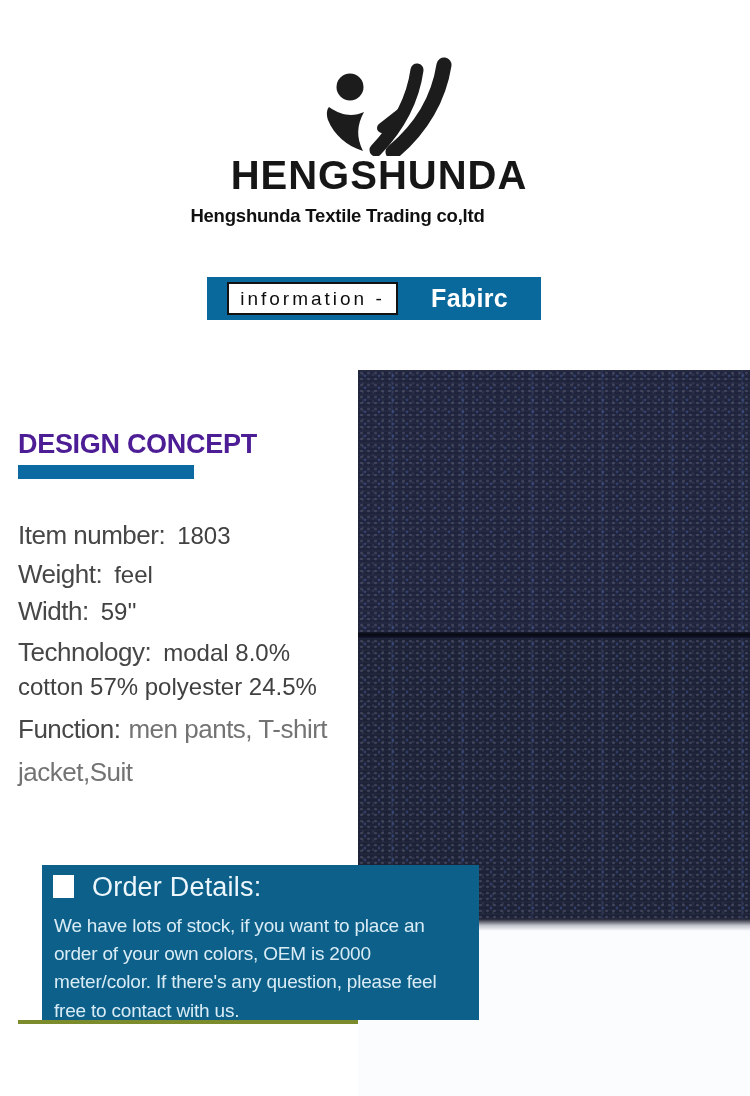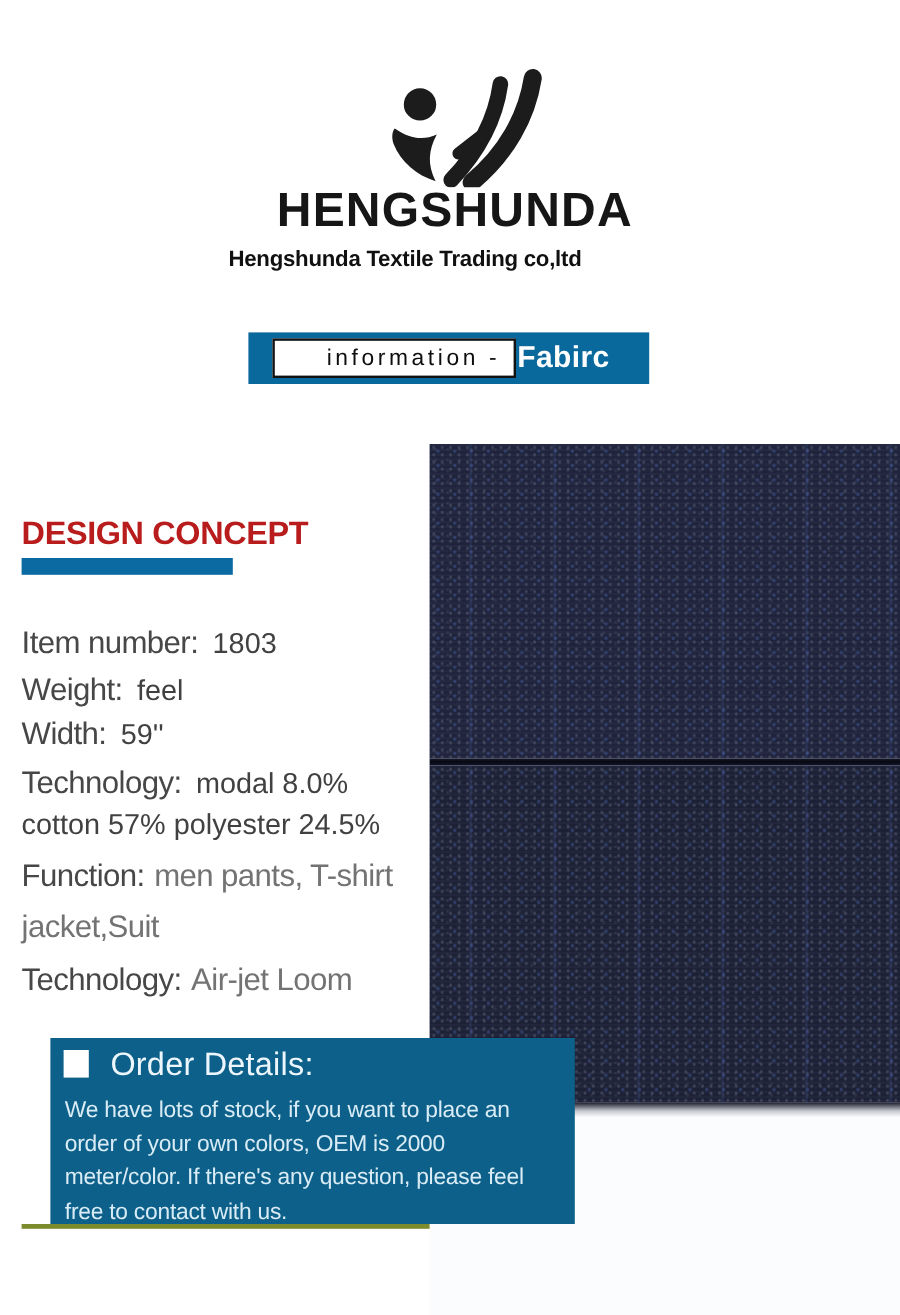--- a/index.html
+++ b/index.html
@@ -10,21 +10,21 @@
   .logo-mark{position:absolute;left:320px;top:56px;width:132px;height:100px;}
   .brand-title{position:absolute;left:4px;top:153px;width:750px;text-align:center;
                font-size:40px;font-weight:800;letter-spacing:1px;color:#161616;}
   .brand-sub{position:absolute;left:0;top:205px;width:675px;text-align:center;
              font-size:18.5px;font-weight:700;letter-spacing:-0.2px;color:#101010;}
 
   
   .banner{position:absolute;left:207px;top:277px;width:334px;height:43px;background:#0a699c;}
   .info-box{position:absolute;left:20px;top:5px;width:167px;height:29px;background:#ffffff;
             border:2px solid #121212;display:flex;align-items:center;justify-content:center;
-            font-size:19px;letter-spacing:3px;color:#0e0e0e;font-weight:500;padding-left:32px;}
+            font-size:19px;letter-spacing:3px;color:#0e0e0e;font-weight:500;}
   .fabirc{position:absolute;left:191px;top:0;width:143px;height:43px;line-height:43px;
           text-align:center;font-size:25px;font-weight:700;color:#ffffff;letter-spacing:0.3px;}
 
   
   .photo{position:absolute;left:358px;top:370px;width:392px;height:726px;background:#fbfcfe;z-index:2;}
   .fabric{position:absolute;left:0;width:392px;background-color:#20243d;
     background-image:
       radial-gradient(circle, rgba(168,176,198,0.22) 1px, rgba(0,0,0,0) 1.6px),
       radial-gradient(circle, rgba(92,130,226,0.30) 1px, rgba(0,0,0,0) 1.7px),
       radial-gradient(circle, rgba(140,148,175,0.14) 1px, rgba(0,0,0,0) 1.4px),
@@ -33,21 +33,21 @@
     background-size:7px 6px,14px 12px,10px 9px,auto,auto;}
   .fabric-top{top:0;height:262px;}
   .fabric-seam{position:absolute;left:0;top:262px;width:392px;height:6px;
                background:linear-gradient(180deg,#171a2e 0%,#070910 45%,#131630 100%);}
   .fabric-bottom{top:268px;height:281px;background-color:#1e2238;}
   .fabric-edge{position:absolute;left:0;top:549px;width:392px;height:12px;
                background:linear-gradient(180deg,rgba(15,17,32,0.92),rgba(90,95,115,0.35) 55%,rgba(251,252,254,0));}
 
   
   .design-heading{position:absolute;left:18px;top:429px;font-size:27px;font-weight:800;
-                  letter-spacing:-0.3px;color:#b91c1c;}
+                  letter-spacing:-0.3px;color:#4c1d95;}
   .heading-bar{position:absolute;left:18px;top:465px;width:176px;height:14px;background:#0c6aa3;}
 
   .spec-row{position:absolute;left:18px;height:32px;white-space:nowrap;color:#474747;
             font-size:26px;font-weight:300;letter-spacing:-0.5px;}
   .spec-label{margin-right:12px;text-align:right;}
   .spec-label:empty{margin-right:0;}
   .val-num{font-size:24px;color:#414141;letter-spacing:0;}
   .val-text{font-size:26px;color:#737373;}
   .r0{top:520px;} .r1{top:559px;} .r2{top:596px;} .r3{top:637px;}
   .r4{top:671px;} .r5{top:714px;} .r6{top:757px;} .r7{top:801px;}
@@ -108,23 +108,20 @@
   </div>
   <div class="spec-row r4">
     <span class="spec-label"></span><span class="val-num">cotton 57% polyester 24.5%</span>
   </div>
   <div class="spec-row r5">
     <span class="spec-label">Function:</span><span class="val-text">men pants, T-shirt</span>
   </div>
   <div class="spec-row r6">
     <span class="spec-label"></span><span class="val-text">jacket,Suit</span>
   </div>
-  <div class="spec-row r7">
-    <span class="spec-label">Technology:</span><span class="val-text">Air-jet Loom</span>
-  </div>
 
   <div class="olive-line"></div>
   <div class="order-box">
     <div class="order-check"></div>
     <div class="order-title">Order Details:</div>
     <div class="order-body">
       <div>We have lots of stock, if you want to place an</div>
       <div>order of your own colors, OEM is 2000</div>
       <div>meter/color. If there's any question, please feel</div>
       <div>free to contact with us.</div>

